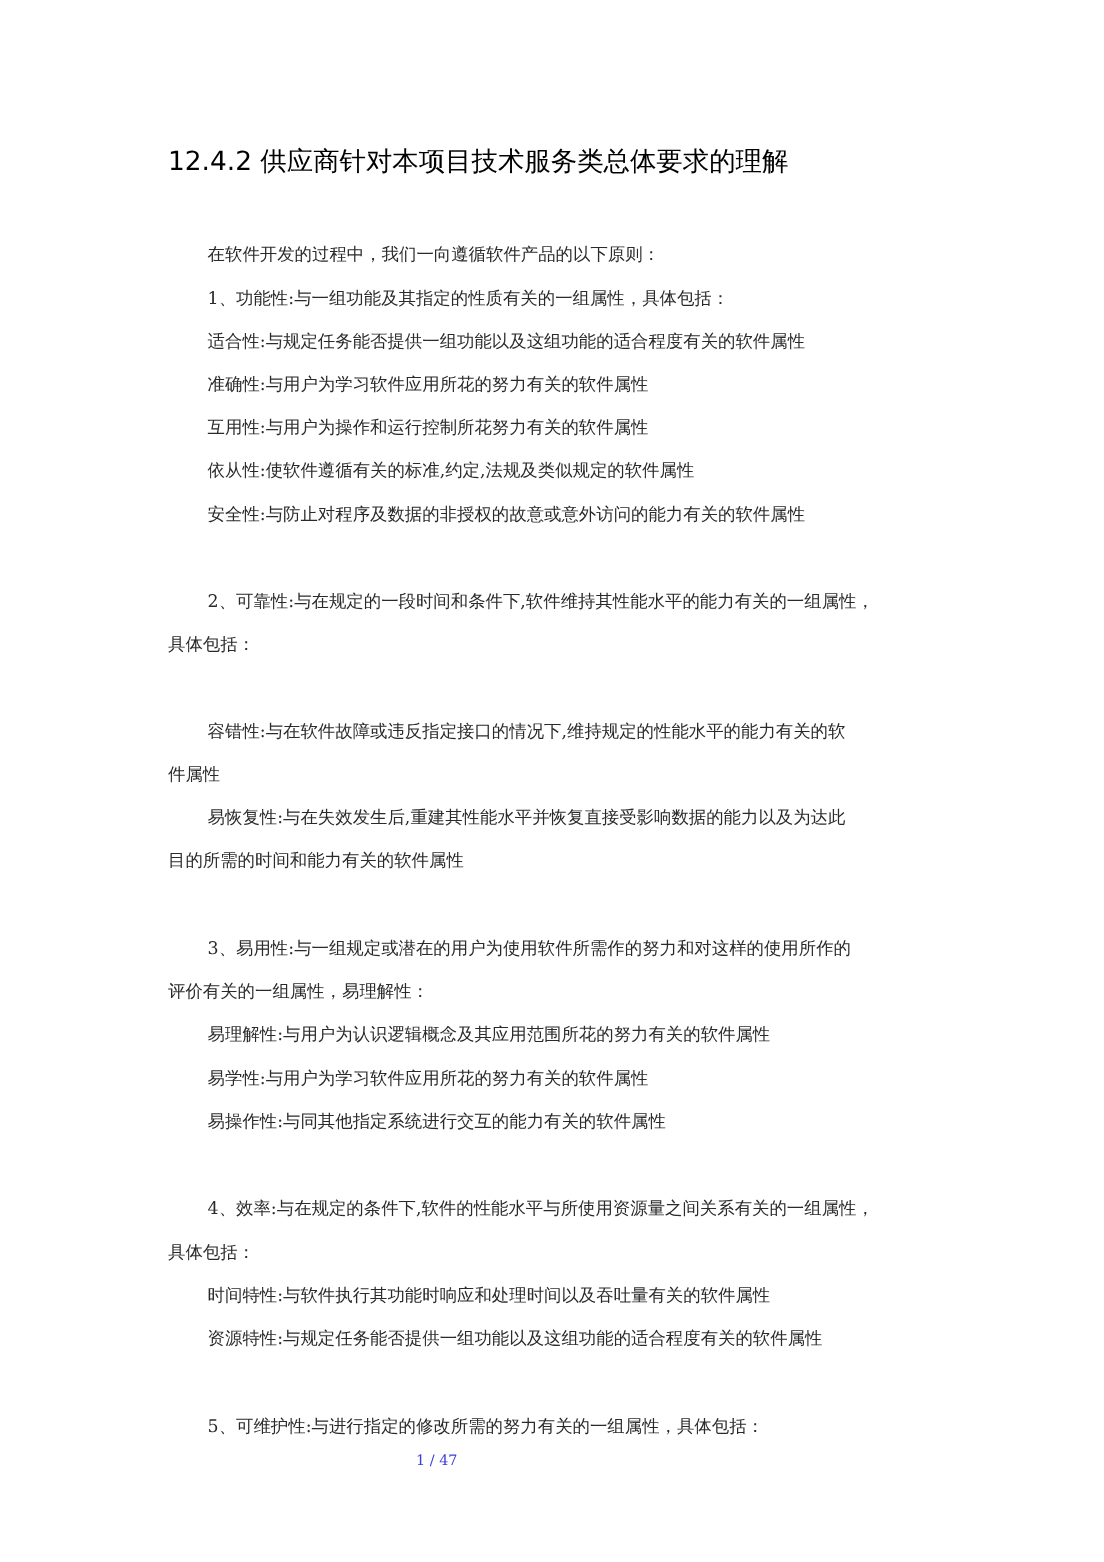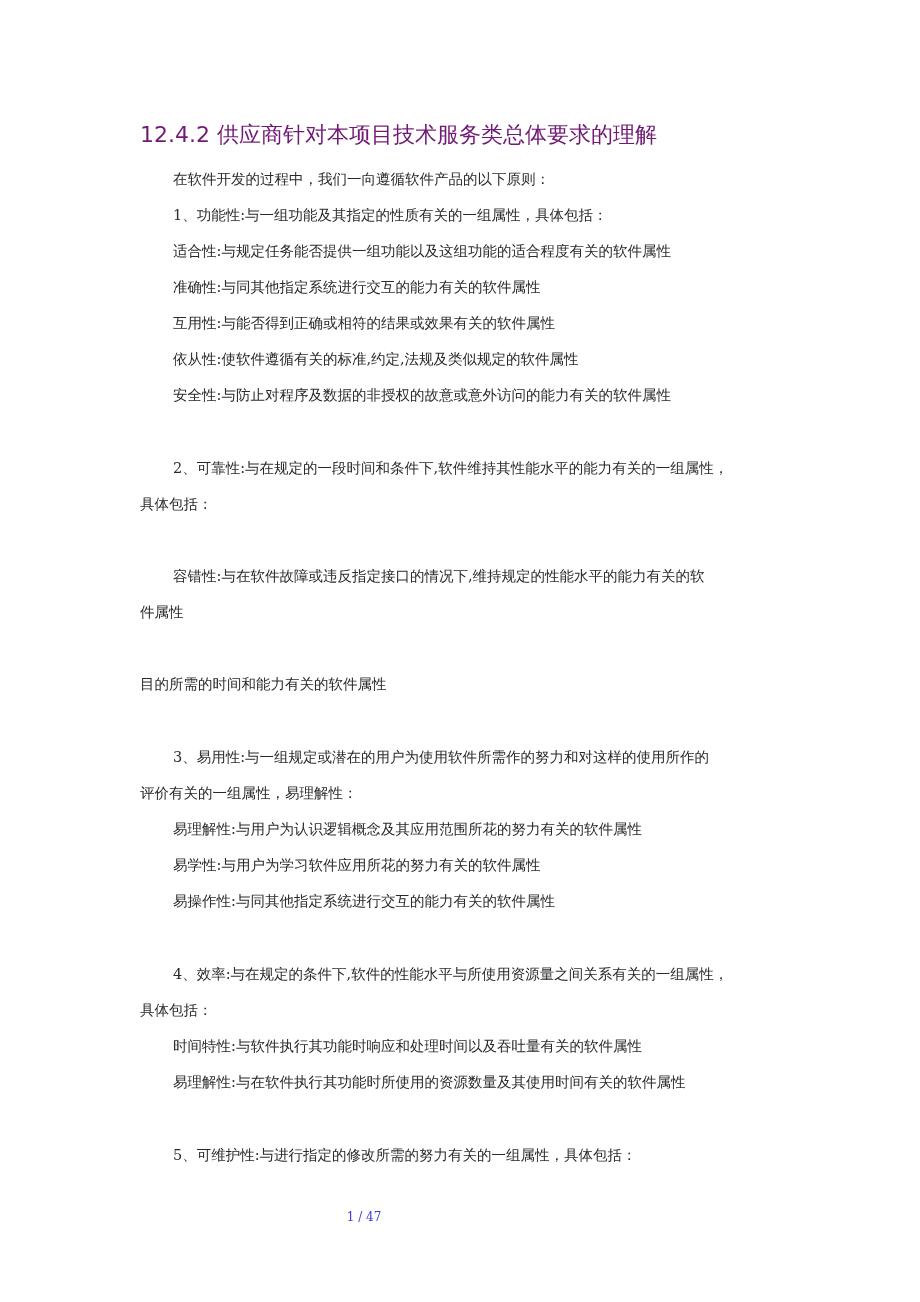--- a/index.html
+++ b/index.html
@@ -1,54 +1,55 @@
 <!DOCTYPE html>
 <html><head>
   <meta charset="utf-8">
   <style>
     html, body { margin: 0; padding: 0; background: #ffffff; }
     body { width: 920px; height: 1302px; position: relative; overflow: hidden;
            font-family: "DejaVu Serif", "Liberation Serif", serif; color: #222; }
     .page { position: absolute; left: 0; top: 0; width: 920px; height: 1302px; }
     .heading { position: absolute; left: 140px; top: 120px; font-family: "DejaVu Sans", "Liberation Sans", sans-serif;
-               font-size: 22px; color: #701a75; white-space: nowrap; letter-spacing: 0px; }
-    .line { position: absolute; font-size: 14.5px; white-space: nowrap; color: #2a2a2a; }
+               font-size: 22px; color: #000000; white-space: nowrap; letter-spacing: 0px; }
+    .line { position: absolute; font-size: 14.5px; white-space: nowrap; color: #2a2a2a; margin-top: 33px; }
     .ind { left: 173px; }
     .cont { left: 140px; }
     .footer { position: absolute; top: 1210px; left: 0; width: 728px; text-align: center;
               font-family: "DejaVu Serif", "Liberation Serif", serif; font-size: 12px; color: #3b3bd9; }
   </style>
 </head>
 <body>
 
 <div class="page">
   <div class="heading">12.4.2 供应商针对本项目技术服务类总体要求的理解</div>
 
   <div class="line ind" style="top:170px">在软件开发的过程中，我们一向遵循软件产品的以下原则：</div>
 
   <div class="line ind" style="top:206px">1、功能性:与一组功能及其指定的性质有关的一组属性，具体包括：</div>
   <div class="line ind" style="top:242px">适合性:与规定任务能否提供一组功能以及这组功能的适合程度有关的软件属性</div>
-  <div class="line ind" style="top:278px">准确性:与同其他指定系统进行交互的能力有关的软件属性</div>
-  <div class="line ind" style="top:314px">互用性:与能否得到正确或相符的结果或效果有关的软件属性</div>
+  <div class="line ind" style="top:278px">准确性:与用户为学习软件应用所花的努力有关的软件属性</div>
+  <div class="line ind" style="top:314px">互用性:与用户为操作和运行控制所花努力有关的软件属性</div>
   <div class="line ind" style="top:350px">依从性:使软件遵循有关的标准,约定,法规及类似规定的软件属性</div>
   <div class="line ind" style="top:386px">安全性:与防止对程序及数据的非授权的故意或意外访问的能力有关的软件属性</div>
 
   <div class="line ind" style="top:459px">2、可靠性:与在规定的一段时间和条件下,软件维持其性能水平的能力有关的一组属性，</div>
   <div class="line cont" style="top:495px">具体包括：</div>
   <div class="line ind" style="top:567px">容错性:与在软件故障或违反指定接口的情况下,维持规定的性能水平的能力有关的软</div>
   <div class="line cont" style="top:603px">件属性</div>
+  <div class="line ind" style="top:639px">易恢复性:与在失效发生后,重建其性能水平并恢复直接受影响数据的能力以及为达此</div>
   <div class="line cont" style="top:675px">目的所需的时间和能力有关的软件属性</div>
 
   <div class="line ind" style="top:748px">3、易用性:与一组规定或潜在的用户为使用软件所需作的努力和对这样的使用所作的</div>
   <div class="line cont" style="top:784px">评价有关的一组属性，易理解性：</div>
   <div class="line ind" style="top:820px">易理解性:与用户为认识逻辑概念及其应用范围所花的努力有关的软件属性</div>
   <div class="line ind" style="top:856px">易学性:与用户为学习软件应用所花的努力有关的软件属性</div>
   <div class="line ind" style="top:892px">易操作性:与同其他指定系统进行交互的能力有关的软件属性</div>
 
   <div class="line ind" style="top:965px">4、效率:与在规定的条件下,软件的性能水平与所使用资源量之间关系有关的一组属性，</div>
   <div class="line cont" style="top:1001px">具体包括：</div>
   <div class="line ind" style="top:1037px">时间特性:与软件执行其功能时响应和处理时间以及吞吐量有关的软件属性</div>
-  <div class="line ind" style="top:1073px">易理解性:与在软件执行其功能时所使用的资源数量及其使用时间有关的软件属性</div>
+  <div class="line ind" style="top:1073px">资源特性:与规定任务能否提供一组功能以及这组功能的适合程度有关的软件属性</div>
 
   <div class="line ind" style="top:1146px">5、可维护性:与进行指定的修改所需的努力有关的一组属性，具体包括：</div>
 
   <div class="footer">1 / 47</div>
 </div>
 
 </body></html>

